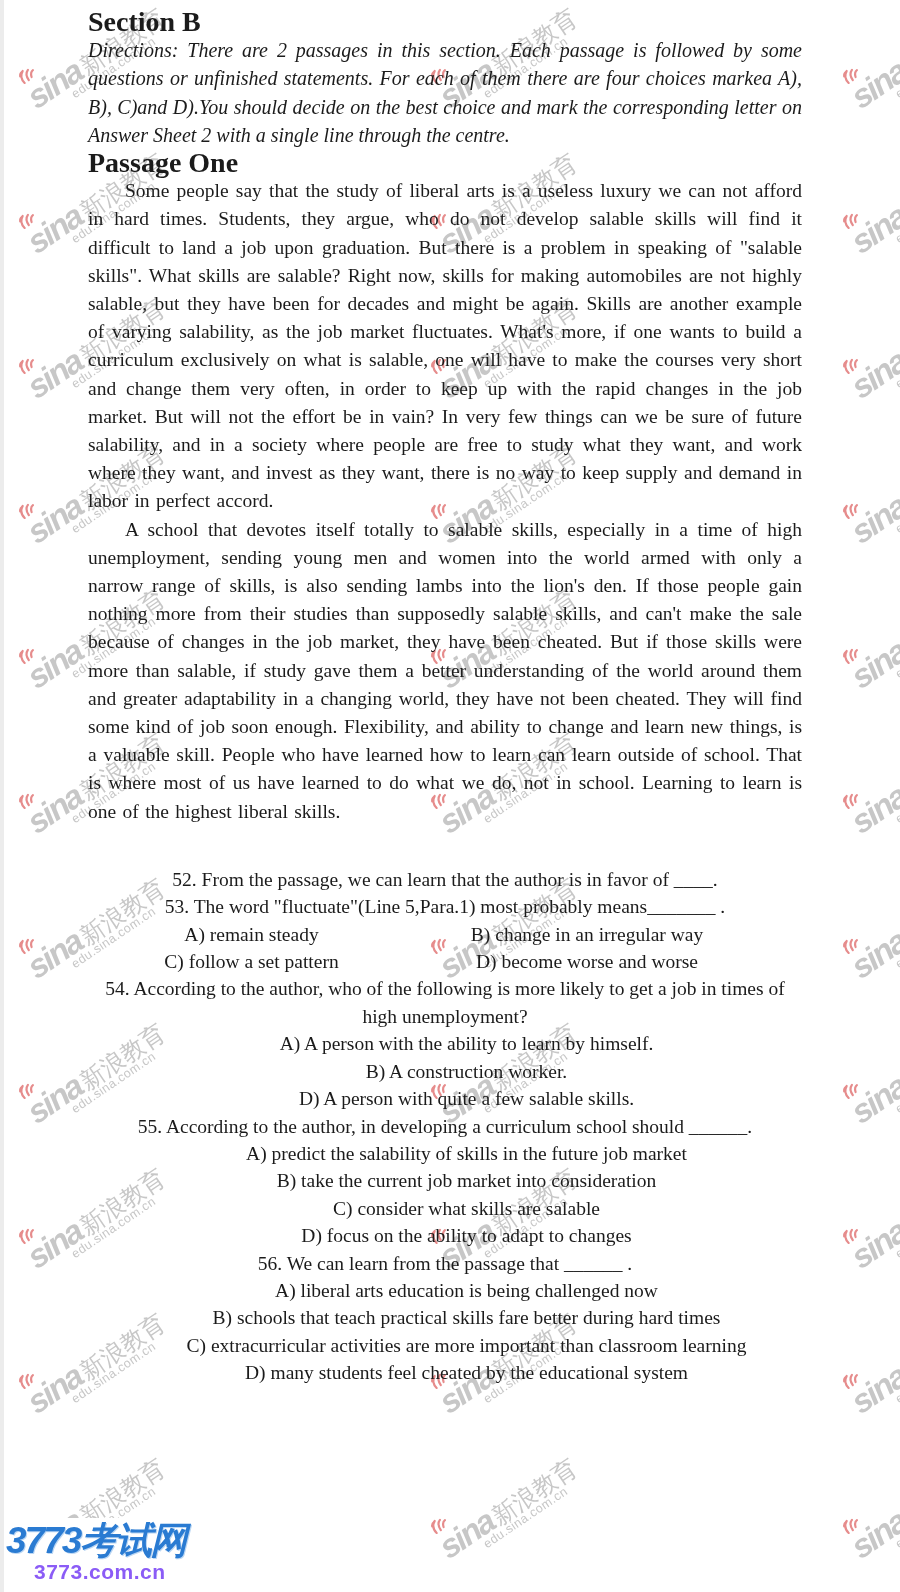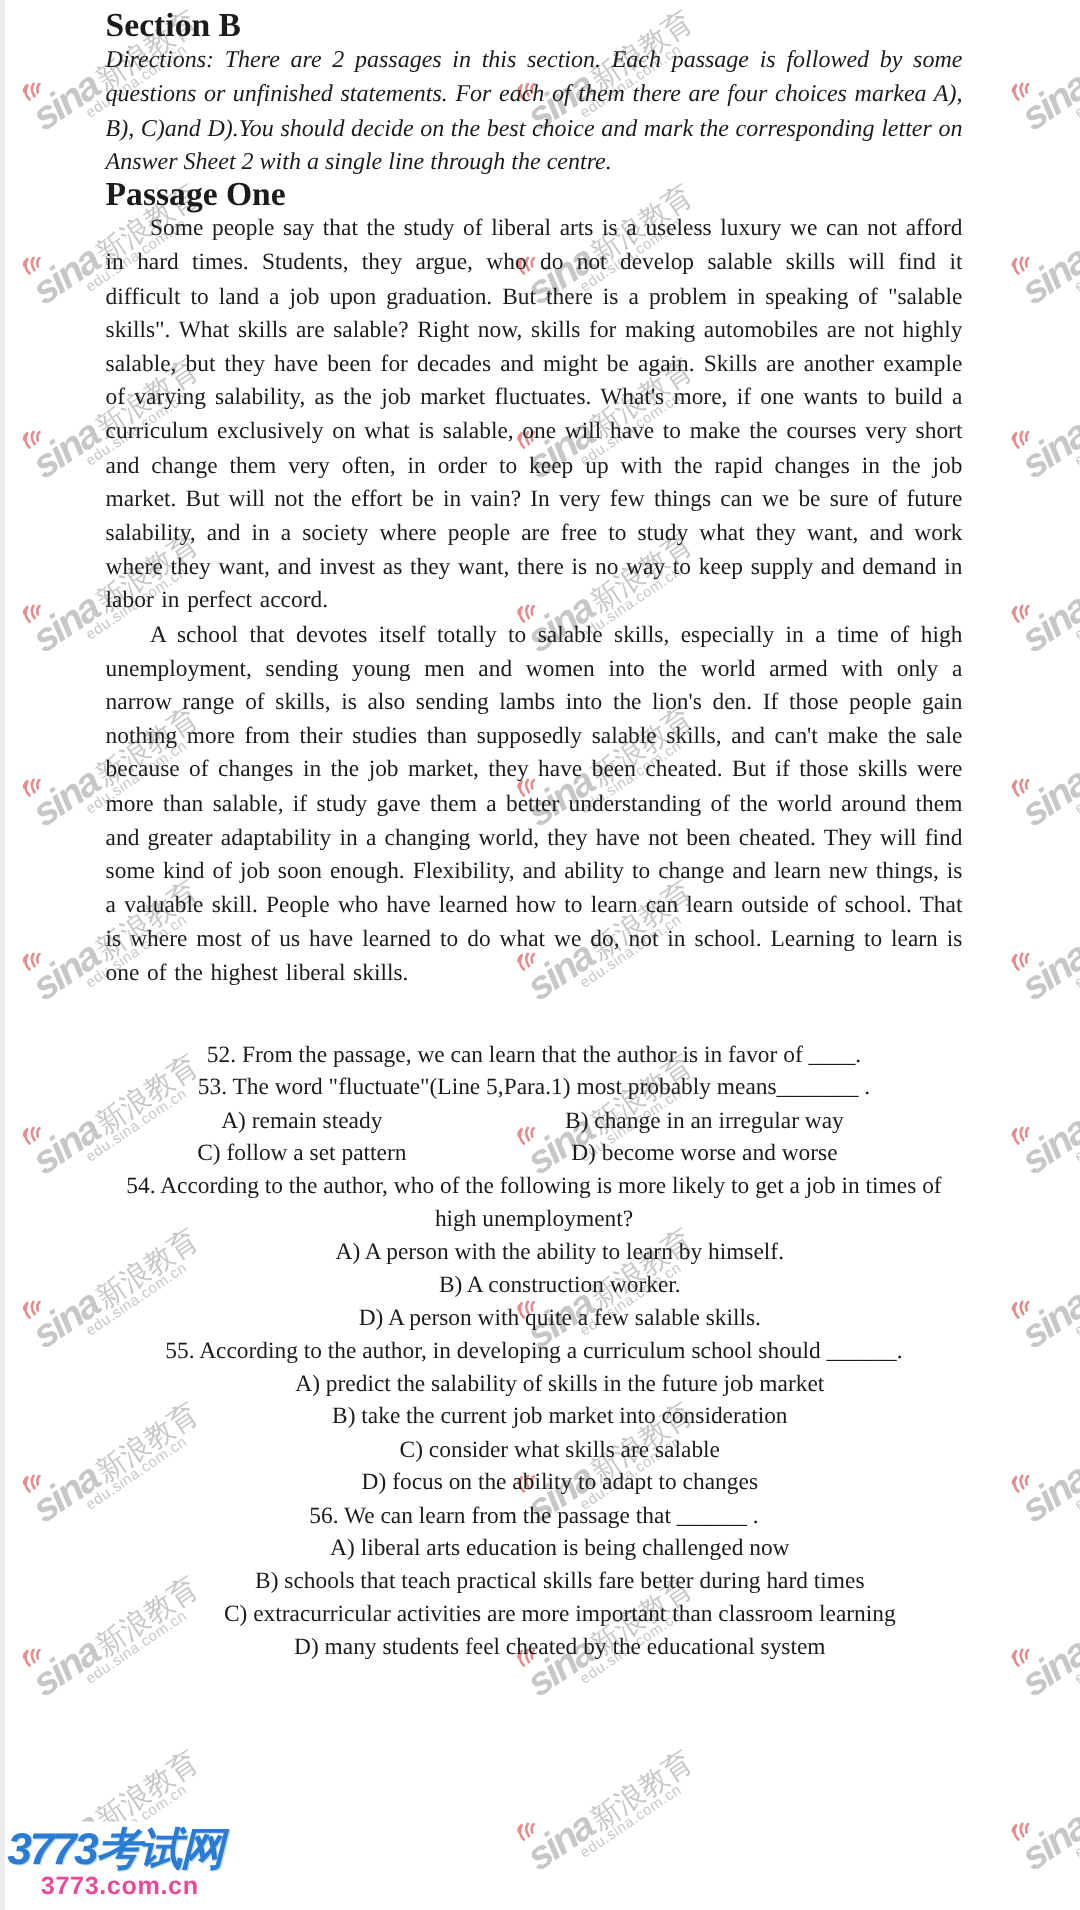--- a/index.html
+++ b/index.html
@@ -52,21 +52,21 @@
     position:absolute; left:0; top:1518px; z-index:2;
     background:#fff; padding:4px 10px 6px 6px;
   }
   .logo-title{
     font-family:"Liberation Sans", sans-serif; font-style:italic; font-weight:bold;
     font-size:37px; letter-spacing:-2px; color:#2a7bd2; line-height:1;
     text-shadow:1px 1px 0 #bcd7f3;
   }
   .logo-url{
     font-family:"Liberation Sans", sans-serif; font-weight:bold;
-    font-size:21px; color:#ec4899; letter-spacing:.5px; line-height:1;
+    font-size:21px; color:#8b5cf6; letter-spacing:.5px; line-height:1;
     margin:2px 0 0 28px;
   }
 </style>
 </head>
 <body>
 
 <div class="page">
 
   <div class="wm-layer" id="wm-layer">
 

